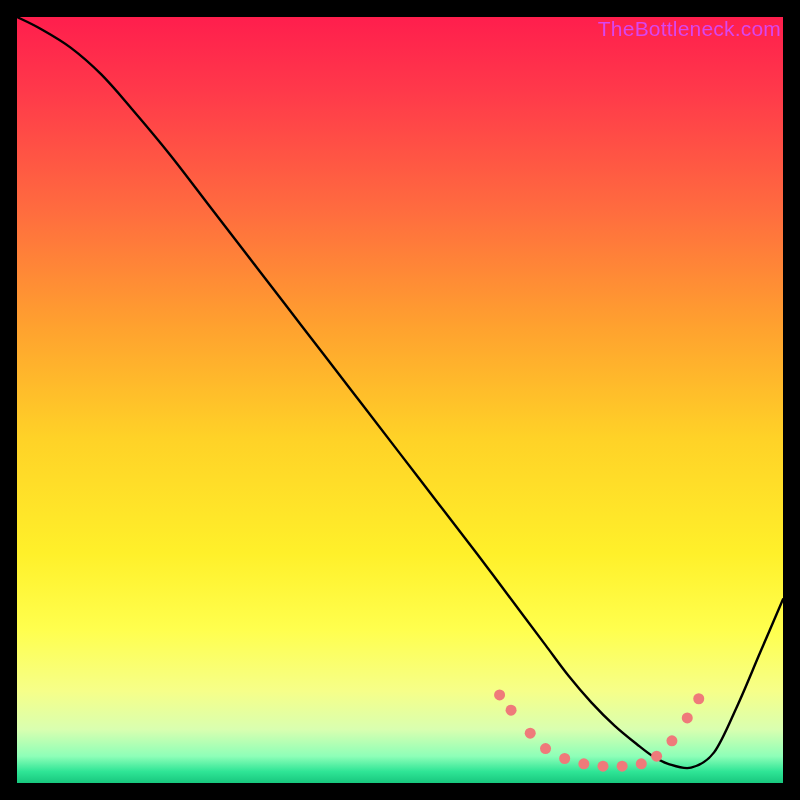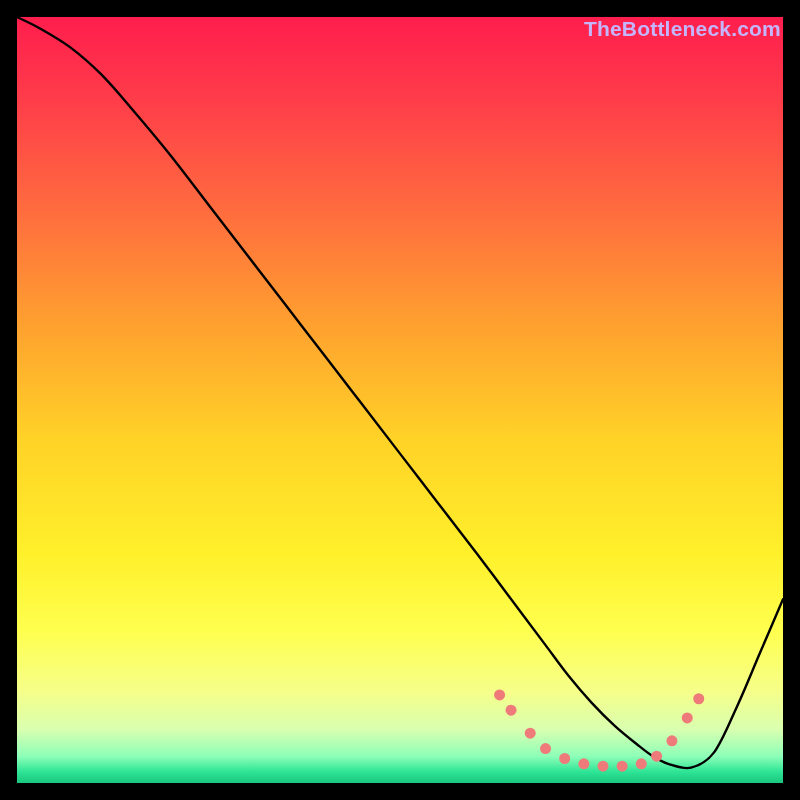--- a/index.html
+++ b/index.html
@@ -23,23 +23,23 @@
     position: absolute;
     left: 0;
     top: 0;
     width: 766px;
     height: 766px;
   }
   .watermark {
     position: absolute;
     top: 0px;
     right: 2px;
-    color: #c4b5fd;
+    color: #d946ef;
     font-size: 21px;
-    font-weight: 700;
+    font-weight: 400;
     letter-spacing: 0.2px;
   }
   svg {
     display: block;
   }
 </style>
 </head>
 <body>
 
 <div class="frame">

